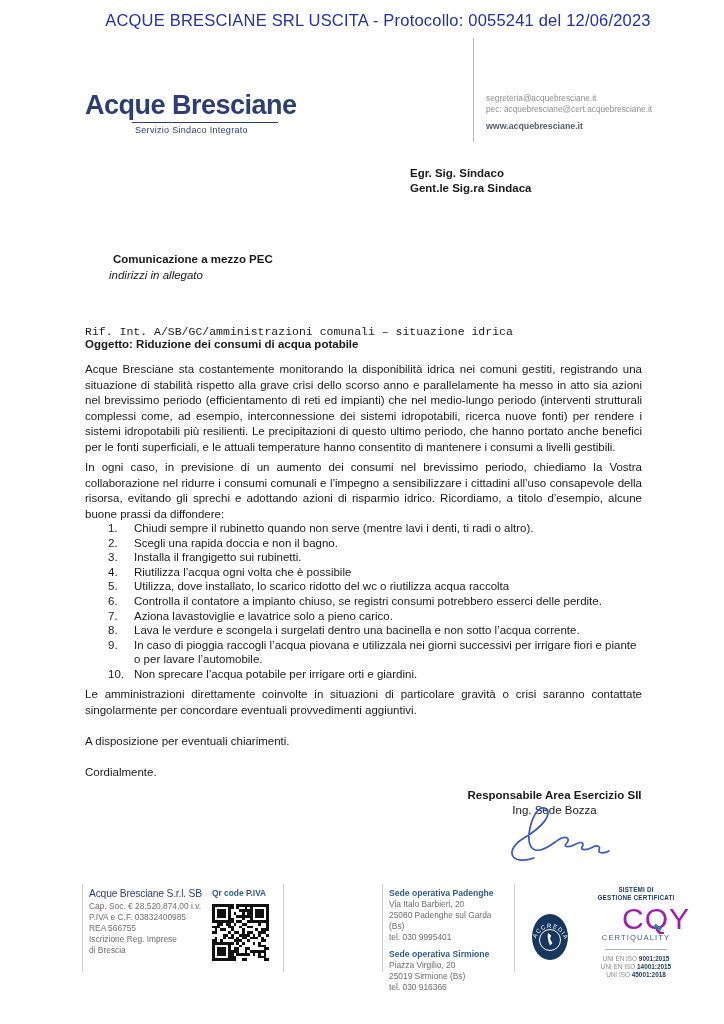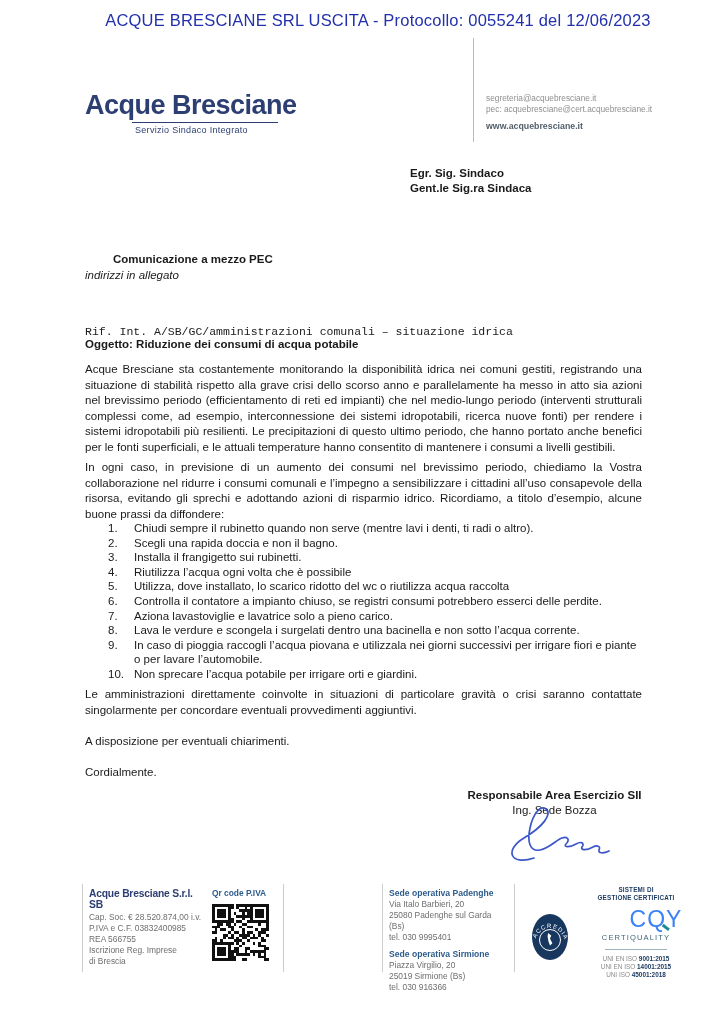--- a/index.html
+++ b/index.html
@@ -30,21 +30,21 @@
   .contact-block { position:absolute; left:486px; top:93px; font-size:8.3px; color:#8f8f8f; line-height:10.5px; }
   .contact-web { margin-top:7px; font-weight:bold; color:#535f6b; font-size:8.8px; }
 
   
   .recipient { position:absolute; left:410px; top:166px; font-size:11.5px; font-weight:bold; line-height:14.5px; }
 
   
   .body-col { position:absolute; left:85px; width:557px; font-size:11.5px; line-height:15.5px; }
   .channel     { top:252px; }
   .channel .b  { font-weight:bold;margin-left:28px; }
-  .channel .i  { font-style:italic; }
+  .channel .i  { font-style:italic;margin-left:24px; }
   .refline     { top:324px;font-family:Liberation Mono, monospace; }
   .subject     { top:337px; font-weight:bold; }
   .para        { text-align:justify; }
   .p1          { top:362px; }
   .p2          { top:460px; }
 
   .tips { position:absolute; left:85px; top:521px; width:557px; font-size:11.5px; line-height:14.6px; counter-reset:tip; }
   .tip { display:flex; counter-increment:tip; }
   .tip::before { content:counter(tip) "."; width:26px; flex:0 0 26px; margin-left:23px; }
   .tip .tip-text { flex:1; }
@@ -58,34 +58,34 @@
   .sig-role { font-weight:bold; }
   .sig-scribble { position:absolute; left:500px; top:800px; width:126px; height:66px; }
 
   
   .footer { position:absolute; left:0; top:882px; width:724px; height:130px; font-size:8.4px; color:#6e6e6e; line-height:11px; }
   .fsep { position:absolute; top:2px; width:1px; height:88px; background:#cccccc; }
   .fsep.s1 { left:82px; } .fsep.s2 { left:283px; } .fsep.s3 { left:382px; } .fsep.s4 { left:514px; }
 
   .fcol { position:absolute; top:6px; }
   .fcol.company { left:89px; width:118px; }
-  .company-name { font-size:10.3px; font-weight:bold; color:#2d3e73; margin-bottom:2px; letter-spacing:-.2px; }
+  .company-name { font-size:10.3px; font-weight:normal; color:#2d3e73; margin-bottom:2px; letter-spacing:-.2px; }
   .fcol.qr { left:212px; width:62px; }
   .qr-label { font-size:8.4px; font-weight:bold; color:#2d5c8c; margin-bottom:5px; }
   .qr-box { width:57px; height:57px; }
   .fcol.offices1 { left:290px; width:88px; }
   .fcol.offices2 { left:389px; width:120px; }
   .office-title { font-weight:bold; color:#2d5c8c; font-size:8.6px; }
   .office + .office { margin-top:6px; }
 
   .certs { position:absolute; left:522px; top:4px; width:176px; }
   .accredia { position:absolute; left:8px; top:26px; }
   .cert-right { position:absolute; left:56px; top:0; width:116px; text-align:center; }
   .cert-header { font-size:6.3px; font-weight:bold; color:#17375e; line-height:7.5px; letter-spacing:.2px; }
-  .cqy { position:relative; display:inline-block; margin-top:5px; font-size:23px; color:#3b82f6; letter-spacing:1px; line-height:26px;margin-left:40px; }
+  .cqy { position:relative; display:inline-block; margin-top:5px; font-size:30px; color:#a21caf; letter-spacing:1px; line-height:26px;margin-left:40px; }
   .q-tail { position:absolute; left:32px; top:20px; width:8px; height:2.5px; background:#1e8c96; transform:rotate(38deg); }
   .certiquality { font-size:7.6px; color:#3d6478; letter-spacing:1.1px; margin-top:0; }
   .cert-rule { width:62px; height:1px; background:#9fb3bd; margin:6px auto 5px auto; }
   .iso-line { font-size:6.4px; color:#8a8a8a; line-height:8px; }
   .iso-line b { color:#17375e; }
 </style>
 </head>
 <body>
 
 <div id="page">

